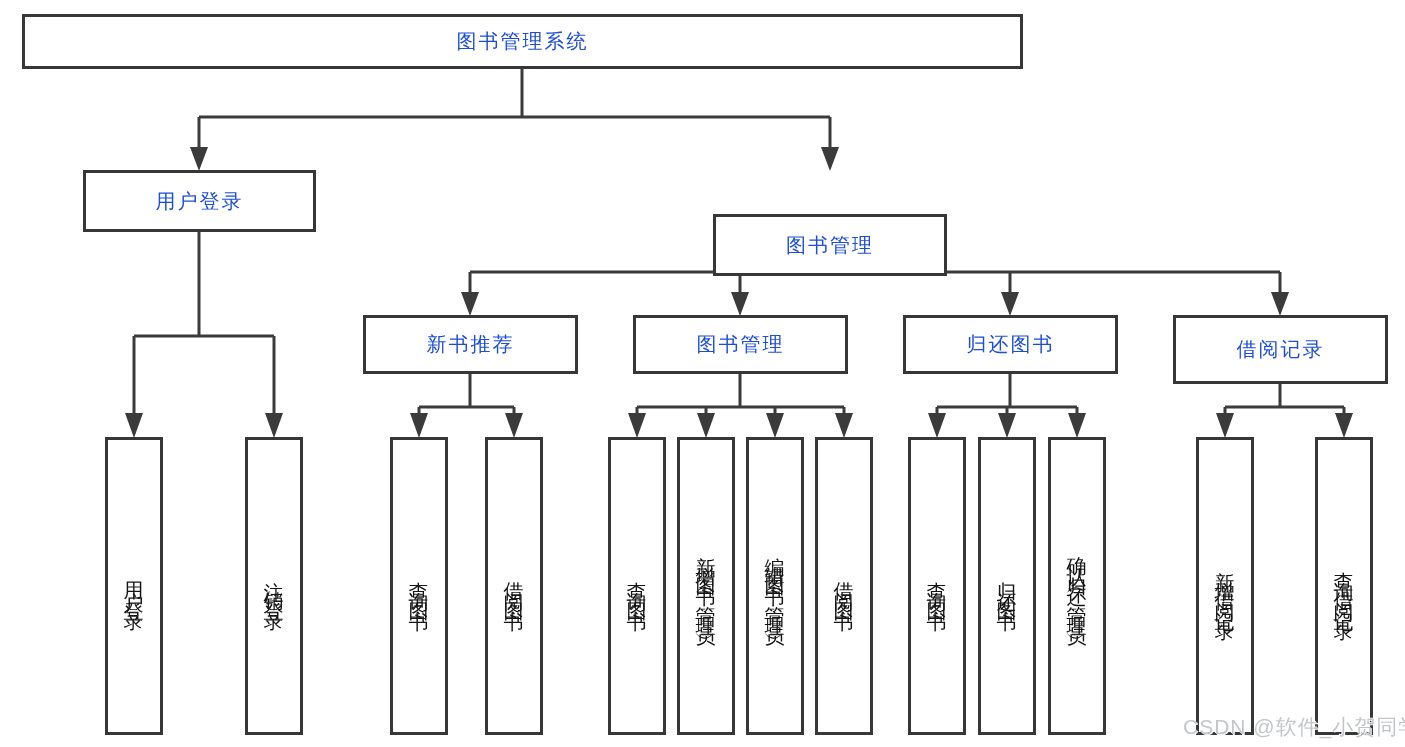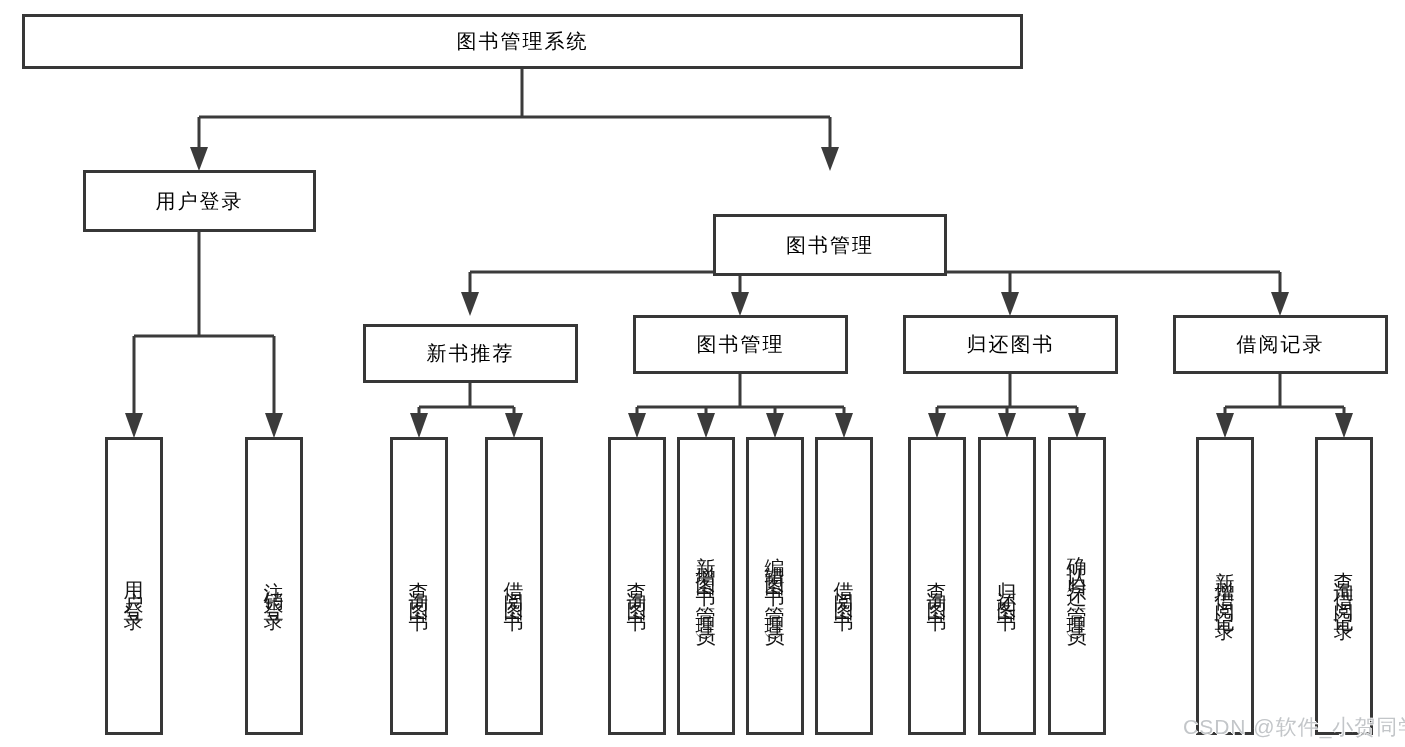--- a/index.html
+++ b/index.html
@@ -4,21 +4,21 @@
 <style>
   html,body{margin:0;padding:0;background:#fff;}
   .stage{
     position:relative;width:1405px;height:747px;background:#ffffff;
     font-family:"Liberation Sans","DejaVu Sans",sans-serif;overflow:hidden;
   }
   .connectors{position:absolute;left:0;top:0;width:1405px;height:747px;}
   .hbox{
     position:absolute;box-sizing:border-box;background:#ffffff;
     border:3px solid #373737;display:flex;align-items:center;justify-content:center;
-    font-size:20px;color:#000000;letter-spacing:2px;white-space:nowrap;
+    font-size:20px;color:#1d4ed8;letter-spacing:2px;white-space:nowrap;
   }
   .vbox{
     position:absolute;box-sizing:border-box;background:#ffffff;
     border:3px solid #373737;width:58px;height:298px;top:437px;
     display:flex;align-items:center;justify-content:center;
   }
   .vtext{
     writing-mode:vertical-rl;text-orientation:mixed;
     font-size:20px;letter-spacing:10px;line-height:1.1;color:#141414;
   }
@@ -77,30 +77,30 @@
     <span>图书管理系统</span>
   </div>
 
   <div class="hbox" style="left:83px;top:170px;width:233px;height:62px;">
     <span>用户登录</span>
   </div>
   <div class="hbox" style="left:713px;top:170px;width:234px;height:62px;margin-top:44px;">
     <span>图书管理</span>
   </div>
 
-  <div class="hbox" style="left:363px;top:315px;width:215px;height:59px;margin-top:9px;">
+  <div class="hbox" style="left:363px;top:315px;width:215px;height:59px;">
     <span>新书推荐</span>
   </div>
   <div class="hbox" style="left:633px;top:315px;width:215px;height:59px;">
     <span>图书管理</span>
   </div>
   <div class="hbox" style="left:903px;top:315px;width:215px;height:59px;">
     <span>归还图书</span>
   </div>
-  <div class="hbox" style="left:1173px;top:315px;width:215px;height:59px;">
+  <div class="hbox" style="left:1173px;top:315px;width:215px;height:69px;">
     <span>借阅记录</span>
   </div>
 
   <div class="vbox" style="left:105px;">
     <span class="vtext">用户登录</span>
   </div>
   <div class="vbox" style="left:245px;">
     <span class="vtext">注销登录</span>
   </div>
 

